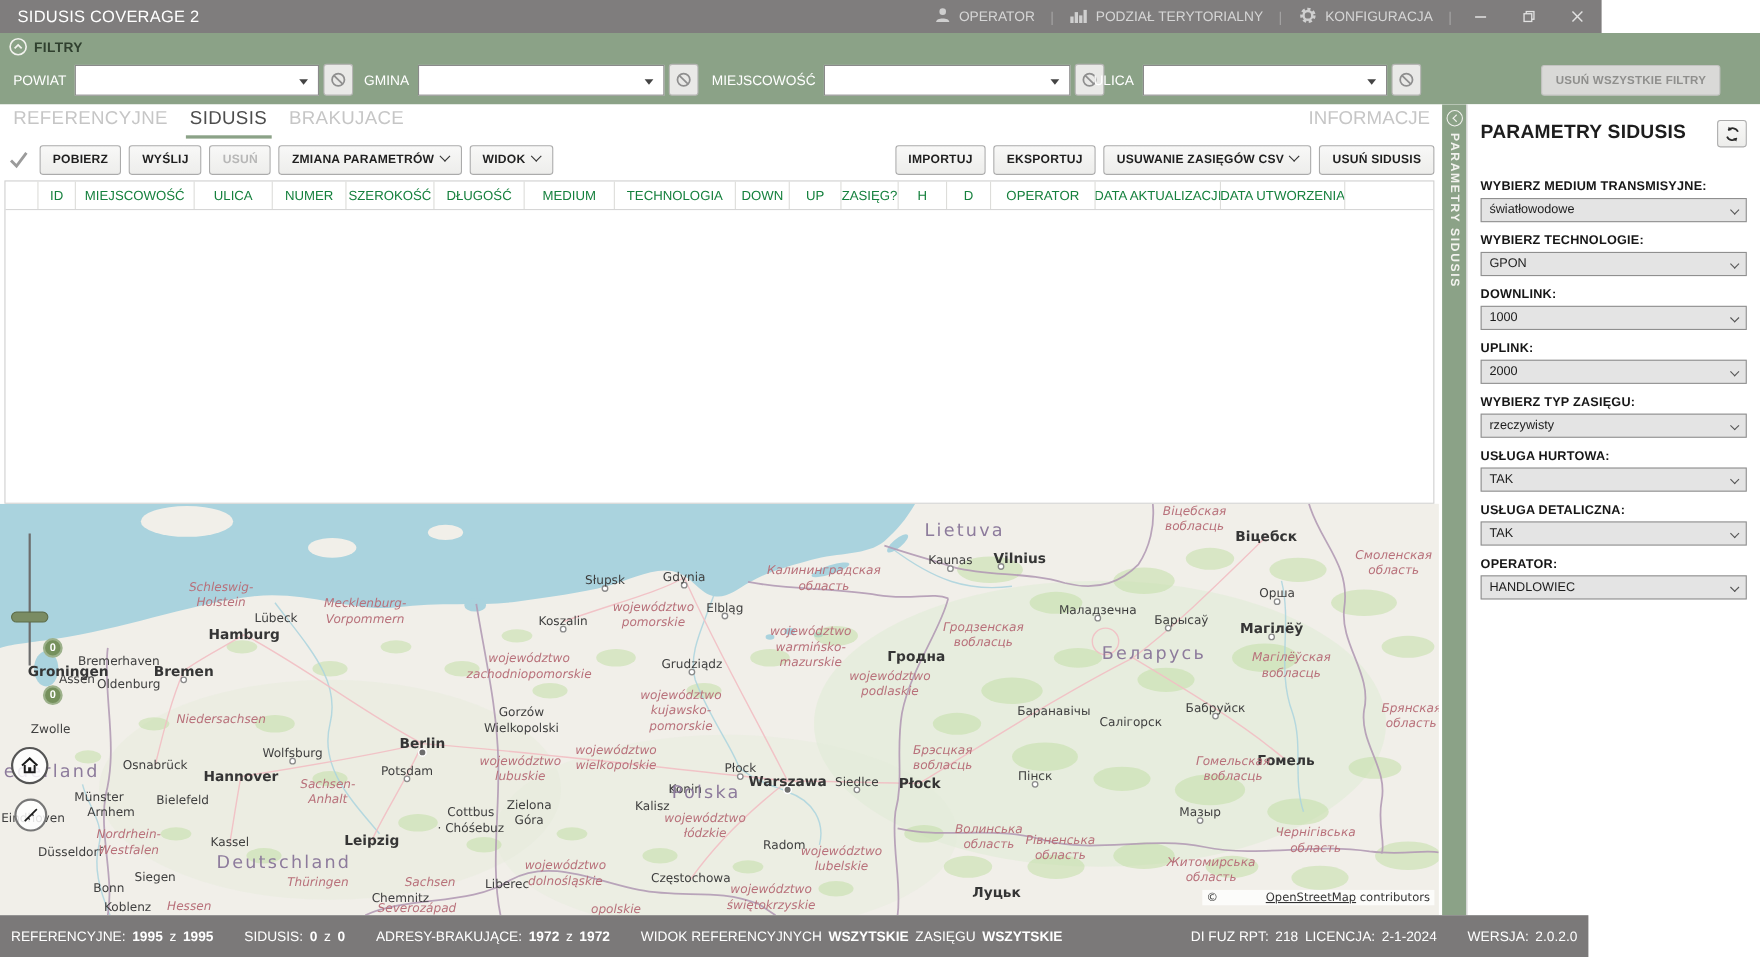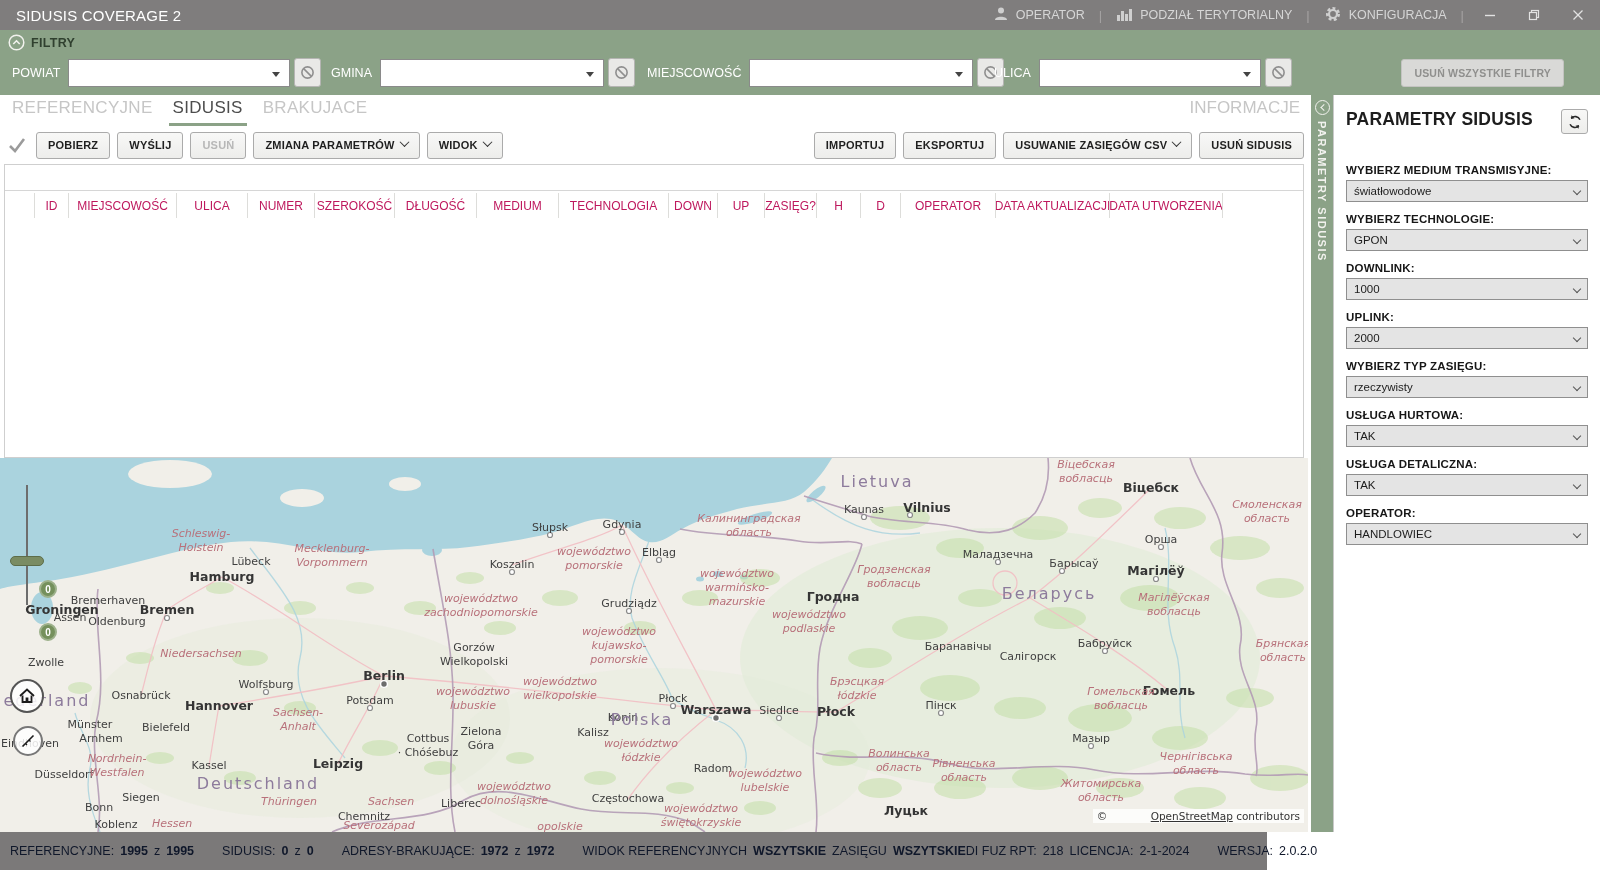--- a/index.html
+++ b/index.html
@@ -1,19 +1,19 @@
 <!DOCTYPE html>
 <html><head>
 <meta charset="utf-8">
 <style>
   * { margin:0; padding:0; box-sizing:border-box; }
   html,body { width:1600px; height:870px; overflow:hidden; font-family:"Liberation Sans",sans-serif; background:#fff; }
 
   
-  #titlebar { position:absolute; left:0; top:0; width:1600px; height:30px; background:#7f7d7d; display:flex; align-items:center; }
+  #titlebar { position:absolute; left:0; top:0; width:1456px; height:30px; background:#7f7d7d; display:flex; align-items:center; }
   #app-title { color:#ffffff; font-size:15px; padding-left:16px; letter-spacing:.2px; }
   #titlebar-right { margin-left:auto; display:flex; align-items:center; height:100%; }
   .tb-menu-item { display:flex; align-items:center; gap:7px; color:#d6d6d6; font-size:12.5px; padding:0 10px; height:100%; cursor:default; }
   .tb-sep { color:#a5a3a3; font-size:13px; padding:0 4px; }
   .win-btn { width:44px; height:30px; display:flex; align-items:center; justify-content:center; color:#e2e2e2; }
   .win-btn svg { display:block; }
 
   
   #filterbar { position:absolute; left:0; top:30px; width:1600px; height:65px; background:#8ba287; }
   #filtry-row { position:absolute; left:8px; top:4px; display:flex; align-items:center; gap:6px; }
@@ -38,21 +38,21 @@
   #toolbar { position:absolute; left:0; top:33px; width:1308px; height:34px; display:flex; align-items:center; padding:0 4px; }
   .check-ico { width:26px; height:26px; display:flex; align-items:center; justify-content:center; margin-right:6px; }
   .btn { height:27px; padding:0 11px; margin-right:7px; background:linear-gradient(#f8f8f7,#ededeb); border:1px solid #ababab; border-radius:3px; font-size:11px; font-weight:bold; color:#1f1f1f; display:flex; align-items:center; gap:6px; letter-spacing:.2px; }
   .btn.disabled { color:#b7b7b7; }
   .btn .chev { width:7px; height:7px; border-right:1.8px solid #333; border-bottom:1.8px solid #333; transform:rotate(45deg) translate(-1px,-1px); margin-top:-3px; }
   #toolbar-right { margin-left:auto; display:flex; }
 
   
   #grid { position:absolute; left:4px; top:69px; width:1300px; height:294px; border:1px solid #cfcfcf; background:#fff; }
   #table-header-row { display:flex; height:26px; border-bottom:1px solid #d6d6d6; }
-  .th { height:100%; display:flex; align-items:center; justify-content:center; font-size:12px; color:#be185d; border-right:1px solid #ddddda; overflow:hidden; white-space:nowrap;margin-top:28px; }
+  .th { height:100%; display:flex; align-items:center; justify-content:center; font-size:12px; color:#15803d; border-right:1px solid #ddddda; overflow:hidden; white-space:nowrap; }
   .th.filler { border-right:none; }
 
   
   #map { position:absolute; left:0; top:363px; width:1308px; height:374px; background:#f1efe9; overflow:hidden; }
   #map svg.base { position:absolute; left:0; top:0; }
   #map-labels { position:absolute; left:0; top:0; width:100%; height:100%; }
   .ml { position:absolute; transform:translate(-50%,-50%); white-space:pre-line; text-align:center; font-family:"DejaVu Sans",sans-serif; line-height:1.25; pointer-events:none; }
   .ml.c { font-size:11px; color:#3f3f3f; }
   .ml.C { font-size:12.5px; font-weight:bold; color:#353535; }
   .ml.n { font-size:16px; color:#8d7b9c; letter-spacing:2px; }
@@ -75,21 +75,21 @@
   #panel-head { display:flex; align-items:flex-start; justify-content:space-between; }
   #panel-title { font-size:17.5px; font-weight:bold; color:#1d1d1d; letter-spacing:.2px; }
   #refresh-btn { width:27px; height:25px; background:linear-gradient(#f8f8f7,#ededeb); border:1px solid #ababab; border-radius:3px; display:flex; align-items:center; justify-content:center; }
   #panel-fields { margin-top:30px; }
   .pfield { margin-bottom:11px; }
   .pfield .plabel { font-size:11.5px; font-weight:bold; color:#161616; margin-bottom:4px; letter-spacing:.2px; }
   .sel { position:relative; height:22px; background:#e4e4e4; border:1px solid #8f8f8f; font-size:11.5px; color:#1c1c1c; line-height:20px; padding:0 7px; }
   .sel .chev { position:absolute; right:7px; top:7px; width:6px; height:6px; border-right:1.4px solid #555; border-bottom:1.4px solid #555; transform:rotate(45deg); }
 
   
-  #statusbar { position:absolute; left:0; top:832px; width:1267px; height:38px; background:#7b7979; display:flex; align-items:center; font-size:12.5px; color:#0f172a; padding:0 10px; }
+  #statusbar { position:absolute; left:0; top:832px; width:1444px; height:38px; background:#7b7979; display:flex; align-items:center; font-size:12.5px; color:#ffffff; padding:0 10px; }
   #status-left, #status-right { display:flex; align-items:center; gap:6px; white-space:nowrap; }
   #status-right { margin-left:auto; }
   .sb-b { font-weight:bold; }
   .sb-gap { margin-left:22px; }
 </style>
 </head>
 <body>
 
 <div id="titlebar">
   <span id="app-title">SIDUSIS COVERAGE 2</span>
@@ -512,21 +512,21 @@
 область</span>
         <span class="ml r" style="left: 1086px; top: 14px;">Віцебская
 вобласць</span>
         <span class="ml r" style="left: 1267px; top: 54px;">Смоленская
 область</span>
         <span class="ml r" style="left: 1174px; top: 147px;">Магілёўская
 вобласць</span>
         <span class="ml r" style="left: 894px; top: 119px;">Гродзенская
 вобласць</span>
         <span class="ml r" style="left: 857px; top: 231px;">Брэсцкая
-łódzkie</span>
+вобласць</span>
         <span class="ml r" style="left: 1121px; top: 241px;">Гомельская
 вобласць</span>
         <span class="ml r" style="left: 1283px; top: 193px;">Брянская
 область</span>
         <span class="ml r" style="left: 899px; top: 303px;">Волинська
 область</span>
         <span class="ml r" style="left: 964px; top: 313px;">Рівненська
 область</span>
         <span class="ml r" style="left: 1101px; top: 333px;">Житомирська
 область</span>

